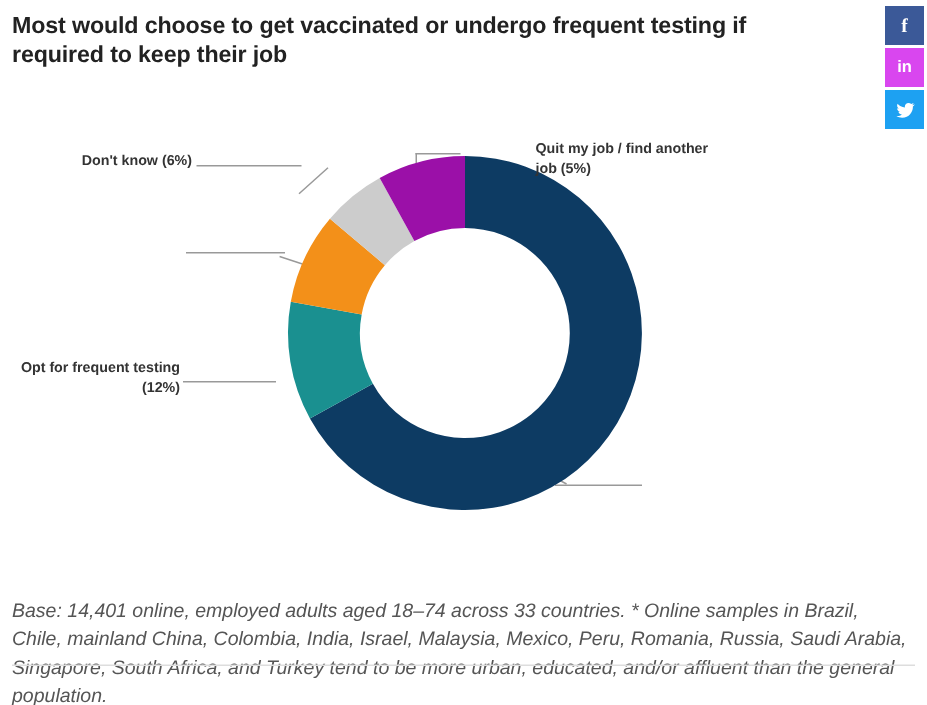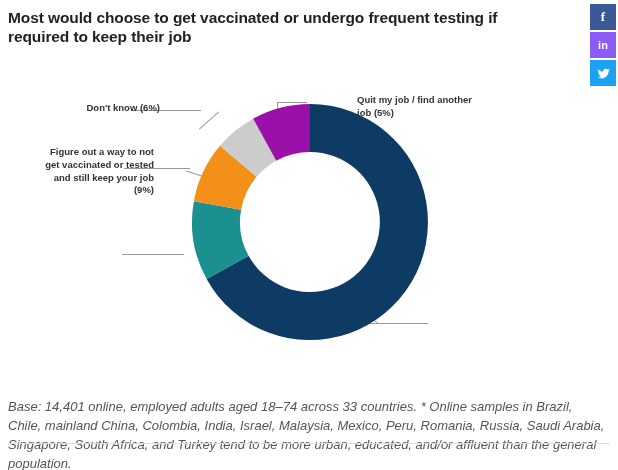--- a/index.html
+++ b/index.html
@@ -54,21 +54,21 @@
     display: flex;
     align-items: center;
     justify-content: center;
     color: #ffffff;
     font-weight: bold;
     font-size: 13px;
     font-family: "Liberation Serif", serif;
     cursor: pointer;
   }
   .fb { background: #3b5998; }
-  .li { background: #8b5cf6; font-size: 11px; font-family: "Liberation Sans", sans-serif; }
+  .li { background: #d946ef; font-size: 11px; font-family: "Liberation Sans", sans-serif; }
   .tw { background: #1da1f2; }
   .tw svg { display:block; }
   
   .chart-area {
     position: absolute;
     left: 0;
     top: 88px;
     width: 618px;
     height: 300px;
   }
@@ -82,21 +82,21 @@
   .donut-wrap svg { display: block; }
   
   .lbl {
     position: absolute;
     font-size: 9.5px;
     line-height: 1.35;
     font-weight: bold;
     color: #333333;
   }
   .lbl-right { text-align: left; }
-  .lbl-left { text-align: right; margin-left: 32px; }
+  .lbl-left { text-align: right; }
   
   .leader {
     position: absolute;
     background: #999999;
   }
   
   .footnote {
     position: absolute;
     left: 8px;
     top: 398px;
@@ -186,23 +186,23 @@
     </div>
 
     <div class="lbl lbl-right" style="left:310px; top:6px; width:130px;margin-left:47px;">
       <span>Quit my job / find another job (5%)</span>
     </div>
 
     <div class="lbl lbl-left" style="left:10px; top:14px; width:118px;">
       <span>Don't know (6%)</span>
     </div>
 
-    <div class="lbl lbl-left" style="left:4px; top:58px; width:118px;">
-      <span>Figure out a way to not get vaccinated or tested and still keep your job (9%)</span>
-    </div>
-
+
+    <div class="lbl lbl-left" style="left:2px; top:152px; width:118px;">
+      <span>Opt for frequent testing (12%)</span>
+    </div>
 
   </div>
 
   <div class="footnote">Base: 14,401 online, employed adults aged 18–74 across 33 countries. * Online samples in Brazil, Chile, mainland China, Colombia, India, Israel, Malaysia, Mexico, Peru, Romania, Russia, Saudi Arabia, Singapore, South Africa, and Turkey tend to be more urban, educated, and/or affluent than the general population.</div>
   <div class="hr"></div>
 
 </div>
 
 </body></html>

